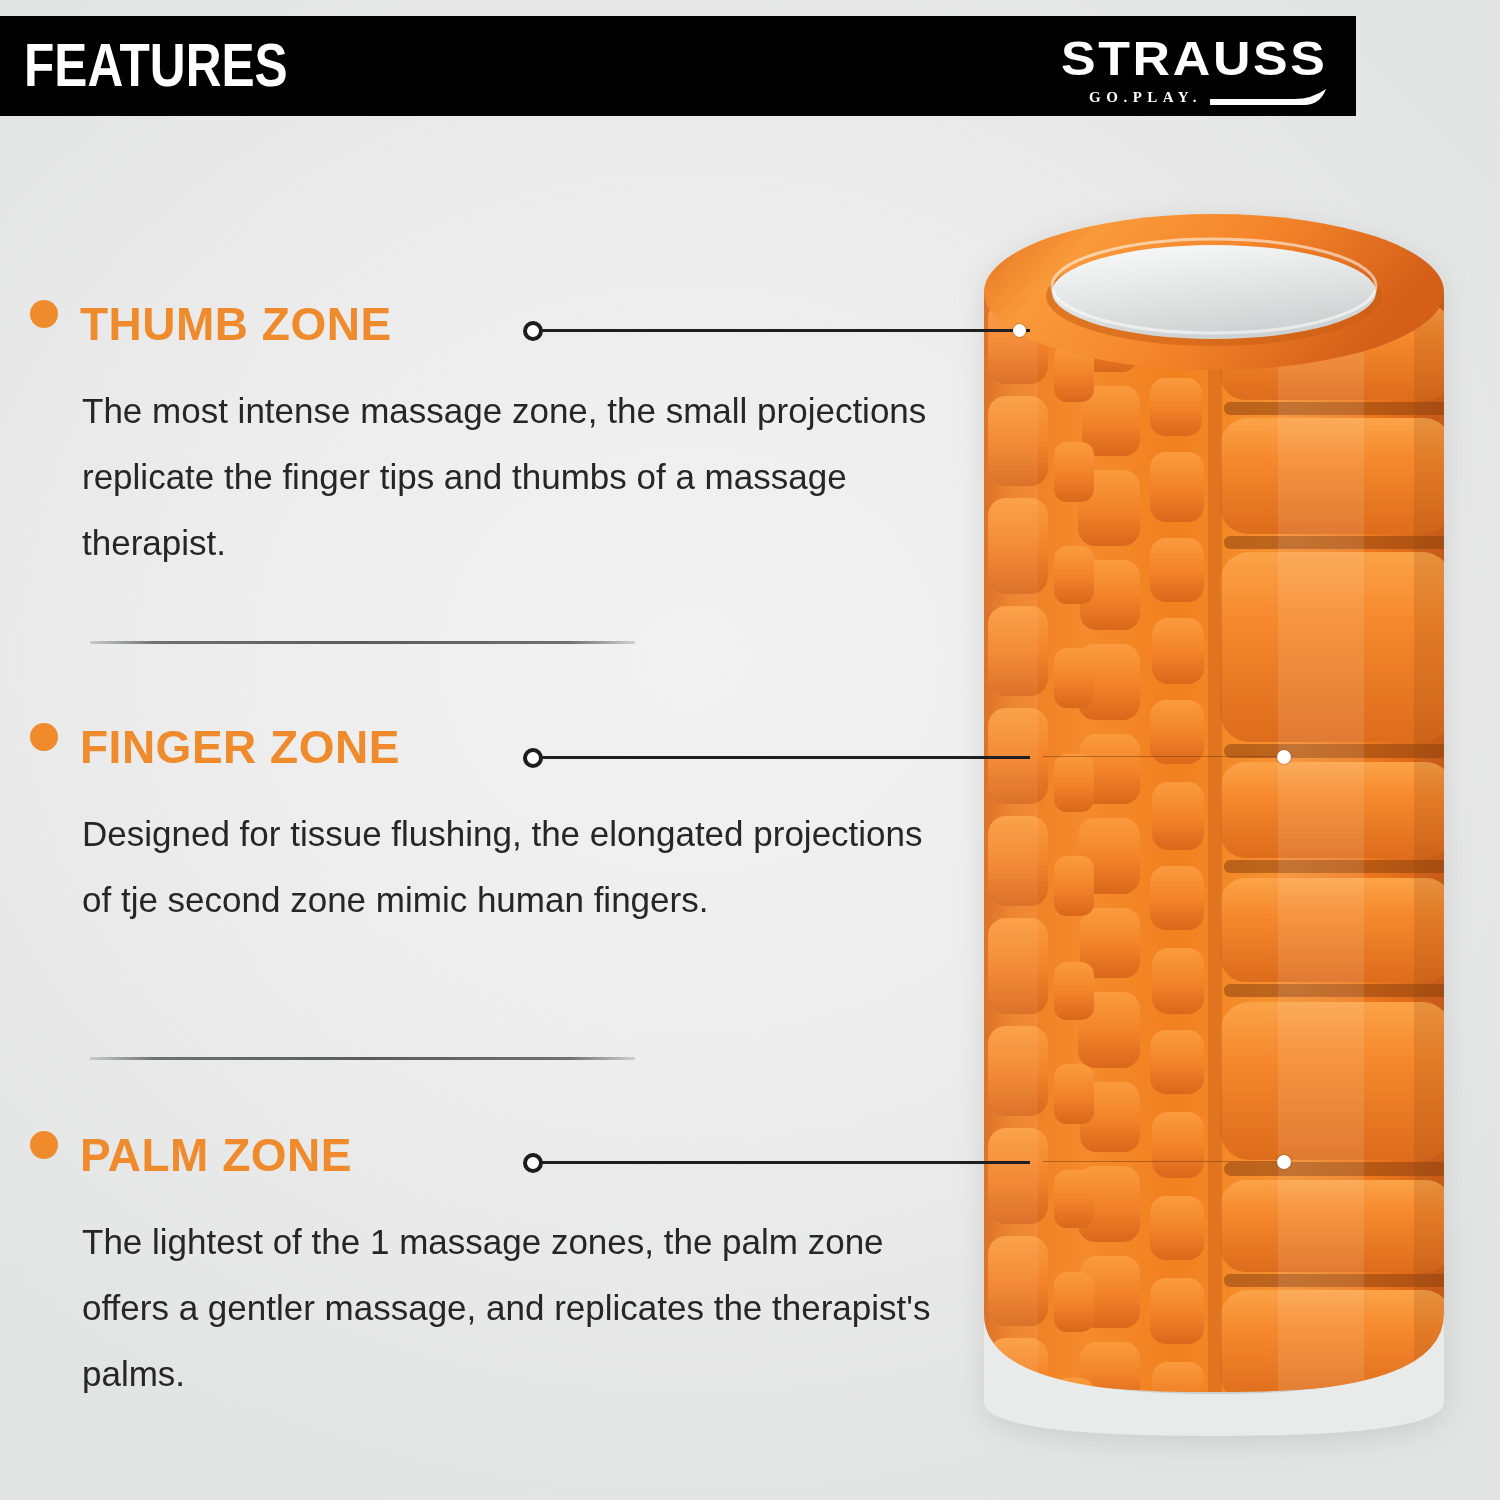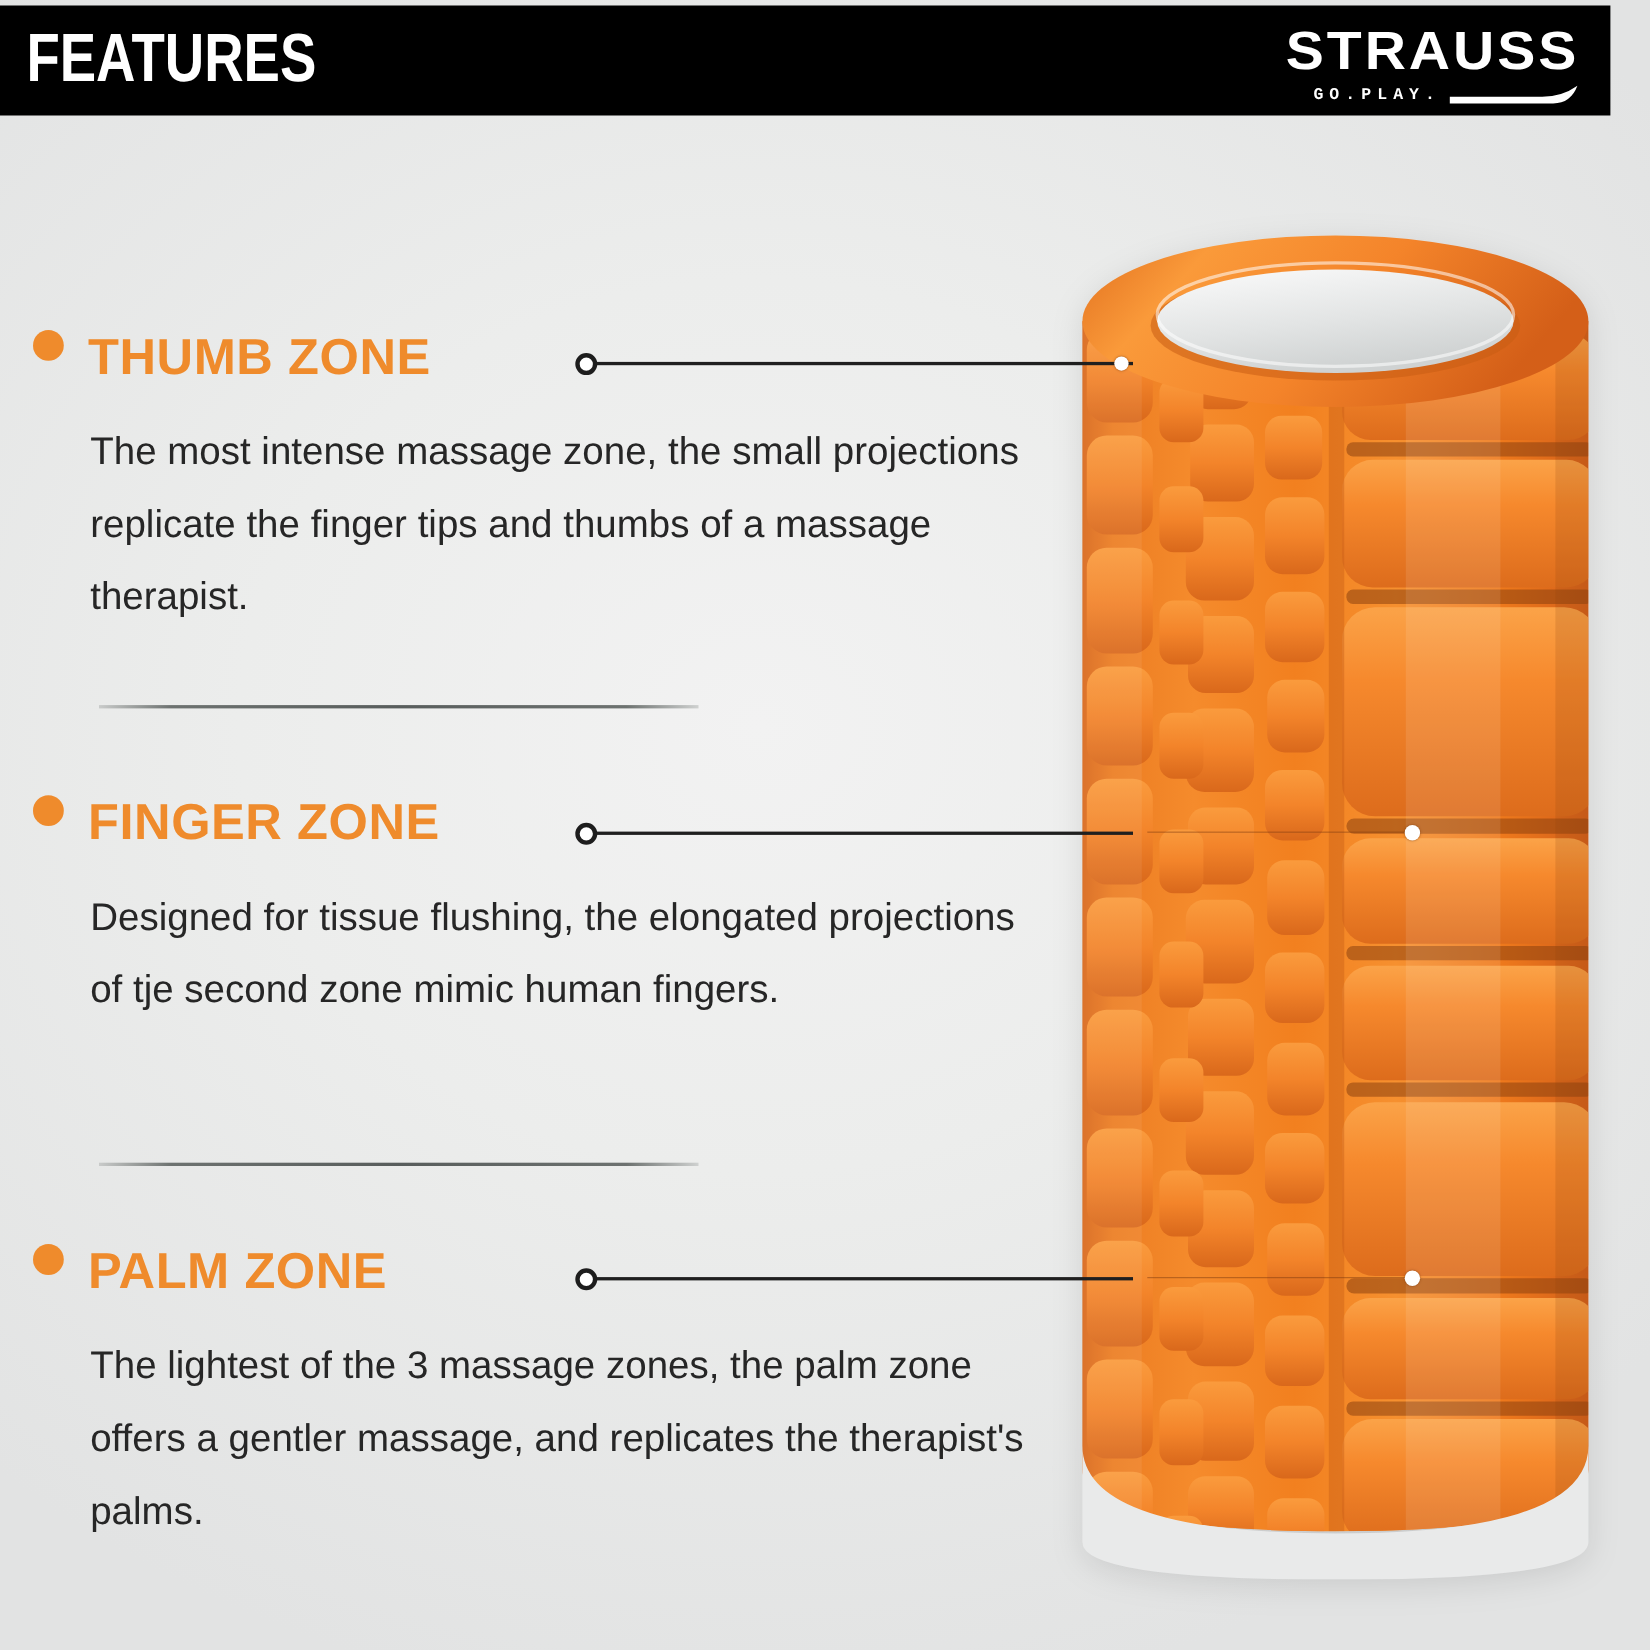--- a/index.html
+++ b/index.html
@@ -14,21 +14,21 @@
   
   #page {
     position:absolute; inset:0;
     background:
       radial-gradient(ellipse 70% 60% at 46% 44%, #f2f2f2 0%, #ecedec 45%, #e2e3e3 100%),
       linear-gradient(100deg,#e6e7e7 0%, #eeefee 30%, #f3f3f3 55%, #e5e6e6 100%);
   }
 
   
   #header {
-    position:absolute; left:0; top:5px; width:1464px; height:100px;
+    position:absolute; left:0; top:16px; width:1356px; height:100px;
     background:#000;
     z-index:20;
   }
   #header-title {
     position:absolute; left:24px; top:16px;
     color:#ffffff;
     font-size:62px;
     font-weight:700;
     letter-spacing:0px;
     line-height:66px;
@@ -57,21 +57,21 @@
   #logo-tag-row {
     position:absolute; right:0; top:56px;
     display:flex; align-items:center; gap:6px;
   }
   #logo-tag {
     color:#fff;
     font-size:15px;
     font-weight:700;
     letter-spacing:5.5px;
     white-space:nowrap;
-    font-family:Liberation Mono, monospace;
+    font-family:Liberation Serif, serif;
   }
   #logo-swoosh { width:120px; height:22px; display:block; }
 
   
   .feature {
     position:absolute;
     left:30px;
     width:920px;
   }
   .feature-head {
@@ -179,21 +179,21 @@
     <div class="feature-body">Designed for tissue flushing, the elongated projections of tje second zone mimic human fingers.</div>
   </div>
 
   <div class="divider" style="top:1057px;"></div>
 
   <div class="feature" style="top:1131px;">
     <div class="feature-head">
       <span class="bullet"></span>
       <span class="feature-title">PALM ZONE</span>
     </div>
-    <div class="feature-body">The lightest of the 3 massage zones, the palm zone offers a gentler massage, and replicates the therapist's palms.</div>
+    <div class="feature-body">The lightest of the 1 massage zones, the palm zone offers a gentler massage, and replicates the therapist's palms.</div>
   </div>
 
   <div class="leader" style="left:523px; top:318px; width:520px;">
     <span class="ring"></span>
     <span class="rule" style="width:488px;"></span>
   </div>
 
   <div class="leader" style="left:523px; top:745px; width:520px;">
     <span class="ring"></span>
     <span class="rule" style="width:488px;"></span>

